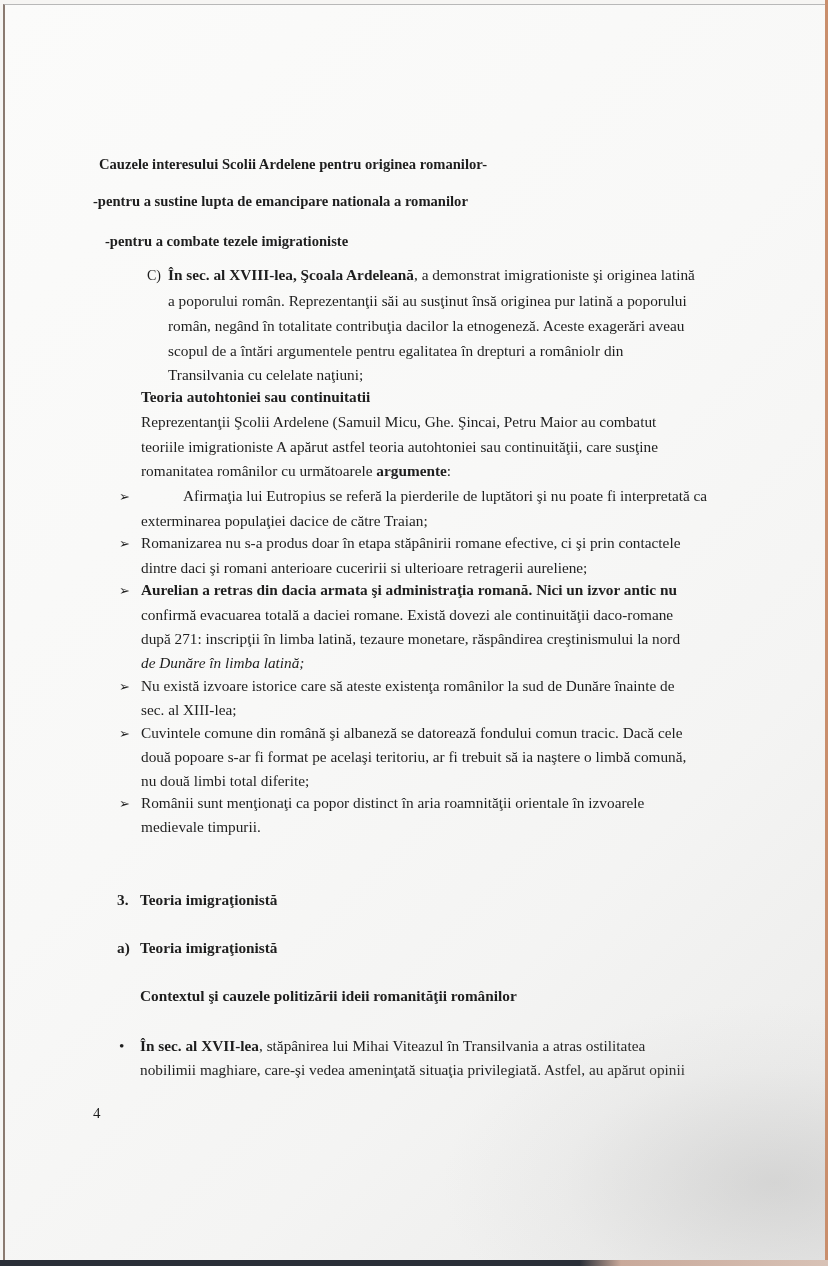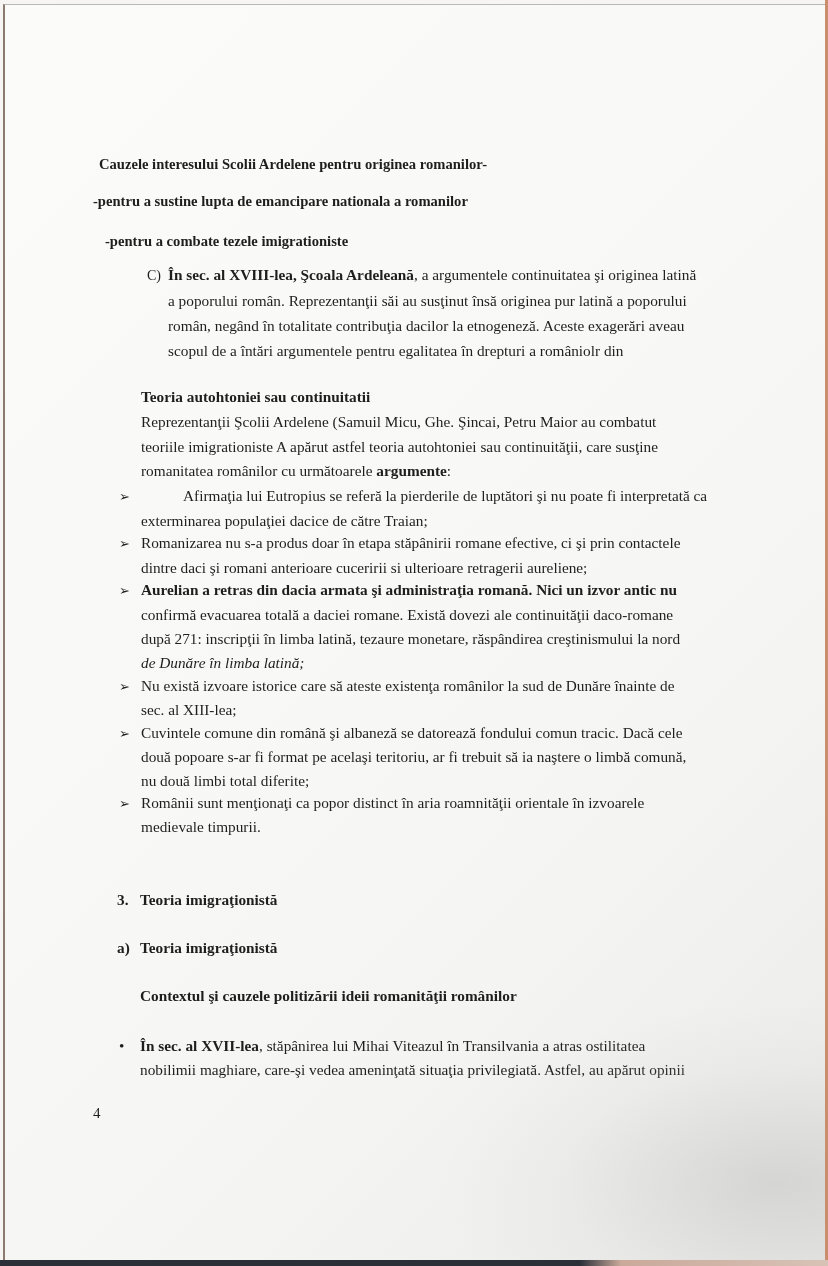--- a/index.html
+++ b/index.html
@@ -38,24 +38,25 @@
 </head>
 <body>
 
 <div class="page">
 
   <div class="line hdr" style="left:94px;top:148px;">Cauzele interesului Scolii Ardelene pentru originea romanilor-</div>
   <div class="line hdr" style="left:88px;top:185px;">-pentru a sustine lupta de emancipare nationala a romanilor</div>
   <div class="line hdr" style="left:88px;top:225px;margin-left:12px;">-pentru a combate tezele imigrationiste</div>
 
   <div class="marker" style="left:142px;top:263px;">C)</div>
-  <div class="line" style="left:163px;top:259px;"><span class="b">În sec. al XVIII-lea, Şcoala Ardeleană</span><span>, a argumentele continuitatea şi originea latină</span></div>
+  <div class="line" style="left:163px;top:259px;"><span class="b">În sec. al XVIII-lea, Şcoala Ardeleană</span><span>, a demonstrat imigrationiste şi originea latină</span></div>
   <div class="line" style="left:163px;top:310px;">român, negând în totalitate contribuţia dacilor la etnogeneză. Aceste exagerări aveau</div>
   <div class="line" style="left:163px;top:285px;">a poporului român. Reprezentanţii săi au susţinut însă originea pur latină a poporului</div>
   <div class="line" style="left:163px;top:335px;">scopul de a întări argumentele pentru egalitatea în drepturi a româniolr din</div>
+  <div class="line" style="left:163px;top:359px;">Transilvania cu celelate naţiuni;</div>
 
   <div class="line b" style="left:136px;top:381px;">Teoria autohtoniei  sau continuitatii</div>
   <div class="line" style="left:136px;top:406px;">Reprezentanţii Şcolii Ardelene (Samuil Micu, Ghe. Şincai, Petru Maior au combatut</div>
   <div class="line" style="left:136px;top:431px;">teoriile imigrationiste A apărut astfel teoria autohtoniei sau continuităţii, care susţine</div>
   <div class="line" style="left:136px;top:455px;"><span>romanitatea românilor cu următoarele </span><span class="b">argumente</span><span>:</span></div>
 
   <div class="arrow" style="left:114px;top:484px;">➢</div>
   <div class="line" style="left:136px;top:480px;margin-left:42px;">Afirmaţia lui Eutropius se referă la pierderile de luptători şi nu poate fi interpretată ca</div>
   <div class="line" style="left:136px;top:505px;">exterminarea populaţiei dacice de către Traian;</div>
 

